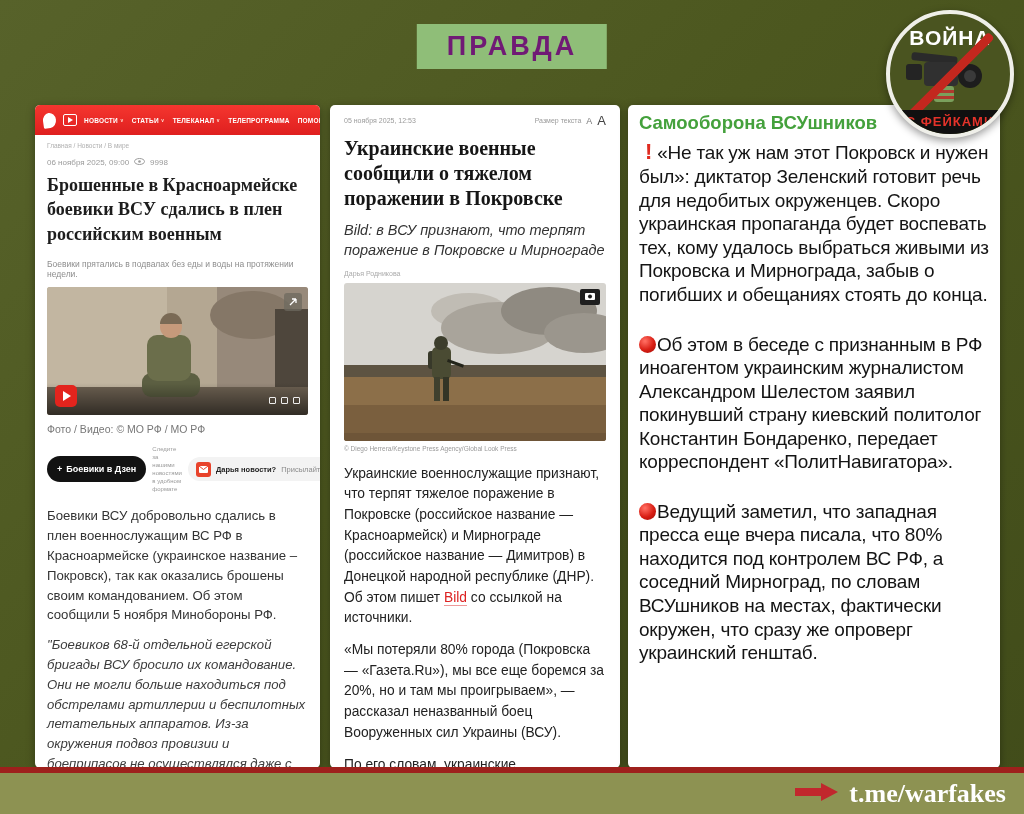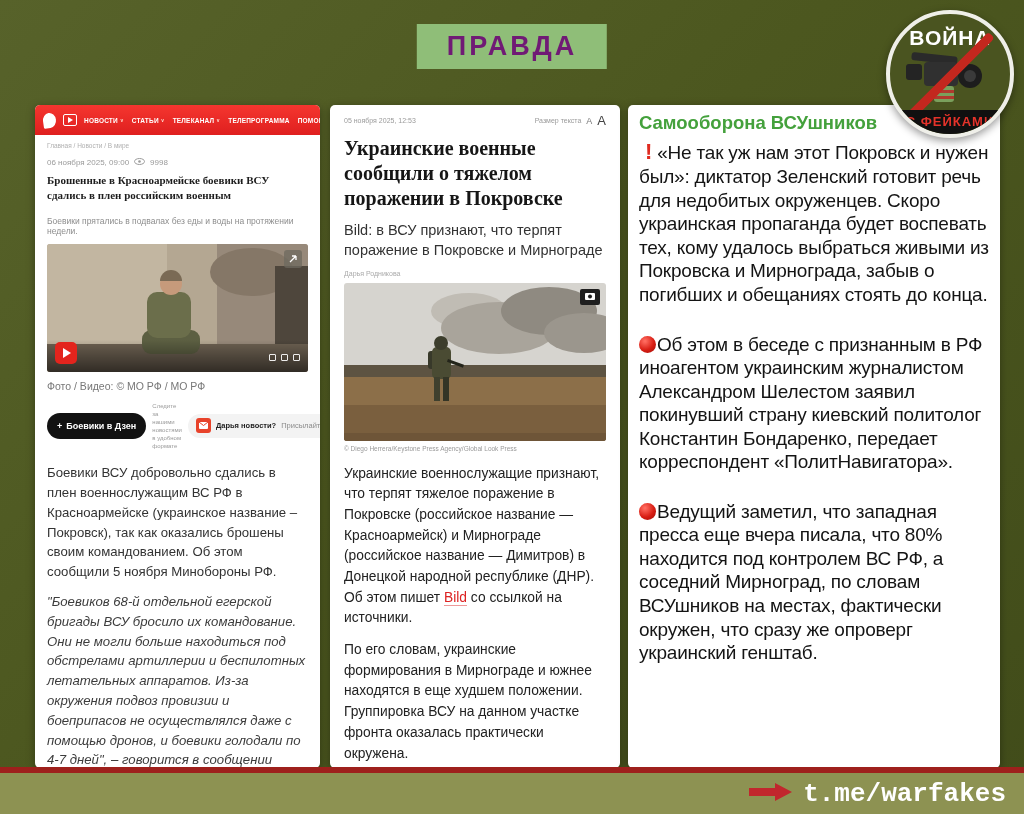--- a/index.html
+++ b/index.html
@@ -47,21 +47,21 @@
   .c1-logobox i{ width:0; height:0; border-left:5px solid #fff;
     border-top:3px solid transparent; border-bottom:3px solid transparent; display:block;}
   .c1-navitems{ display:flex; gap:8px; align-items:center; flex:1; }
   .c1-navitem{ color:#fff; font-weight:bold; font-size:6.5px; letter-spacing:.2px;
     white-space:nowrap; display:flex; align-items:center; gap:2px;}
   .c1-caret{ font-size:5px; color:#ffd6c9; }
   .crumbs{ font-size:6.5px; color:#b0b0b0; margin-top:7px; }
   .meta{ display:flex; align-items:center; gap:5px; margin-top:9px;
     font-size:8px; color:#9a9a9a; }
   .c1-headline{ font-family:"Liberation Serif", serif; font-weight:bold;
-    font-size:11px; line-height:1.35; color:#1d1d1d; margin-top:6px; }
+    font-size:18px; line-height:1.35; color:#1d1d1d; margin-top:6px; }
   .c1-lede{ font-size:8.5px; color:#8d8d8d; margin-top:13px; }
   .photo{ position:relative; margin-top:8px; border-radius:3px; overflow:hidden; }
   .play-btn{ position:absolute; left:8px; bottom:8px; width:22px; height:22px;
     background:#e3241d; border-radius:5px; display:flex; align-items:center;
     justify-content:center; }
   .play-btn i{ width:0; height:0; border-left:8px solid #fff;
     border-top:5px solid transparent; border-bottom:5px solid transparent;
     margin-left:2px; display:block;}
   .photo-controls{ position:absolute; right:8px; bottom:11px; display:flex; gap:5px;}
   .photo-controls b{ width:7px; height:7px; border:1px solid rgba(255,255,255,.9);
@@ -85,21 +85,21 @@
   .c1-body p{ margin-bottom:10px; }
   .c1-body .quote{ font-style:italic; color:#3c3c3c; }
   
   .c2-meta{ display:flex; justify-content:space-between; align-items:center;
     margin-top:8px; font-size:7px; color:#9a9a9a; }
   .c2-sizer{ display:flex; align-items:center; gap:5px; }
   .a-small{ font-size:9px; color:#777; }
   .a-big{ font-size:13px; color:#444; }
   .c2-headline{ font-family:"Liberation Serif", serif; font-weight:bold;
     font-size:20px; line-height:1.25; color:#161616; margin-top:8px; }
-  .c2-subhead{ font-size:14.5px; line-height:1.4; color:#333; margin-top:9px; }
+  .c2-subhead{ font-size:14.5px; line-height:1.4; color:#333; margin-top:9px;font-style:italic; }
   .c2-byline{ font-size:7px; color:#aaa; margin-top:9px; }
   .c2-credit{ font-size:6.5px; color:#9a9a9a; margin-top:4px; }
   .c2-body{ margin-top:12px; font-size:13.8px; line-height:1.5; color:#222; }
   .c2-body p{ margin-bottom:11px; }
   .bild-link{ color:#d22; border-bottom:1px solid #e99; }
   .cam-badge{ position:absolute; top:6px; right:6px; width:20px; height:16px;
     background:#1f1f1f; border-radius:2px; display:flex; align-items:center;
     justify-content:center;}
   
   #card3 .pad{ padding:0 11px; }
@@ -111,21 +111,21 @@
   .reddot{ display:inline-block; width:17px; height:17px; border-radius:50%;
     background:radial-gradient(circle at 35% 30%, #ff6a5e 5%, #d81e14 55%, #9e0c07 100%);
     vertical-align:-2px; margin-right:1px;}
   
   .red-line{ position:absolute; left:0; top:767px; width:1024px; height:6px;
     background:#9e201c; }
   .footer-bar{ position:absolute; left:0; top:773px; width:1024px; height:41px;
     background:#8d9252; display:flex; align-items:center; justify-content:flex-end;
     padding-right:18px; gap:10px;}
   .footer-link{ color:#fff; font-weight:bold; font-size:26px;
-    font-family:Liberation Mono, monospace; }
+    font-family:Liberation Serif, serif; }
 </style>
 </head>
 <body>
 
 <div class="pravda-badge">ПРАВДА</div>
 
 <div class="logo">
   <div class="logo-top">ВОЙНА</div>
   <div class="logo-cam">
     <svg width="96" height="64" viewBox="0 0 96 64">
@@ -290,20 +290,21 @@
         <svg width="10" height="8" viewBox="0 0 10 8">
             <rect width="10" height="7" rx="1" fill="#fff"></rect>
             <circle cx="5" cy="3.5" r="2" fill="#1f1f1f"></circle>
           </svg>
       </span>
     </div>
     <div class="c2-credit">© Diego Herrera/Keystone Press Agency/Global Look Press</div>
 
     <div class="c2-body">
       <p><span>Украинские военнослужащие признают, что терпят тяжелое поражение в Покровске (российское название — Красноармейск) и Мирнограде (российское название — Димитров) в Донецкой народной республике (ДНР). Об этом пишет </span><span class="bild-link">Bild</span><span> со ссылкой на источники.</span></p>
+      <p>«Мы потеряли 80% города (Покровска — «Газета.Ru»), мы все еще боремся за 20%, но и там мы проигрываем», — рассказал неназванный боец Вооруженных сил Украины (ВСУ).</p>
       <p>По его словам, украинские формирования в Мирнограде и южнее находятся в еще худшем положении. Группировка ВСУ на данном участке фронта оказалась практически окружена.</p>
     </div>
   </div>
 </div>
 
 <div class="card" id="card3">
   <div class="pad">
     <div class="tg-channel">Самооборона ВСУшников</div>
     <div class="tg-body">
       <p><span class="excl">!</span><span>«Не так уж нам этот Покровск и нужен был»: диктатор Зеленский готовит речь для недобитых окруженцев. Скоро украинская пропаганда будет воспевать тех, кому удалось выбраться живыми из Покровска и Мирнограда, забыв о погибших и обещаниях стоять до конца.</span></p>

